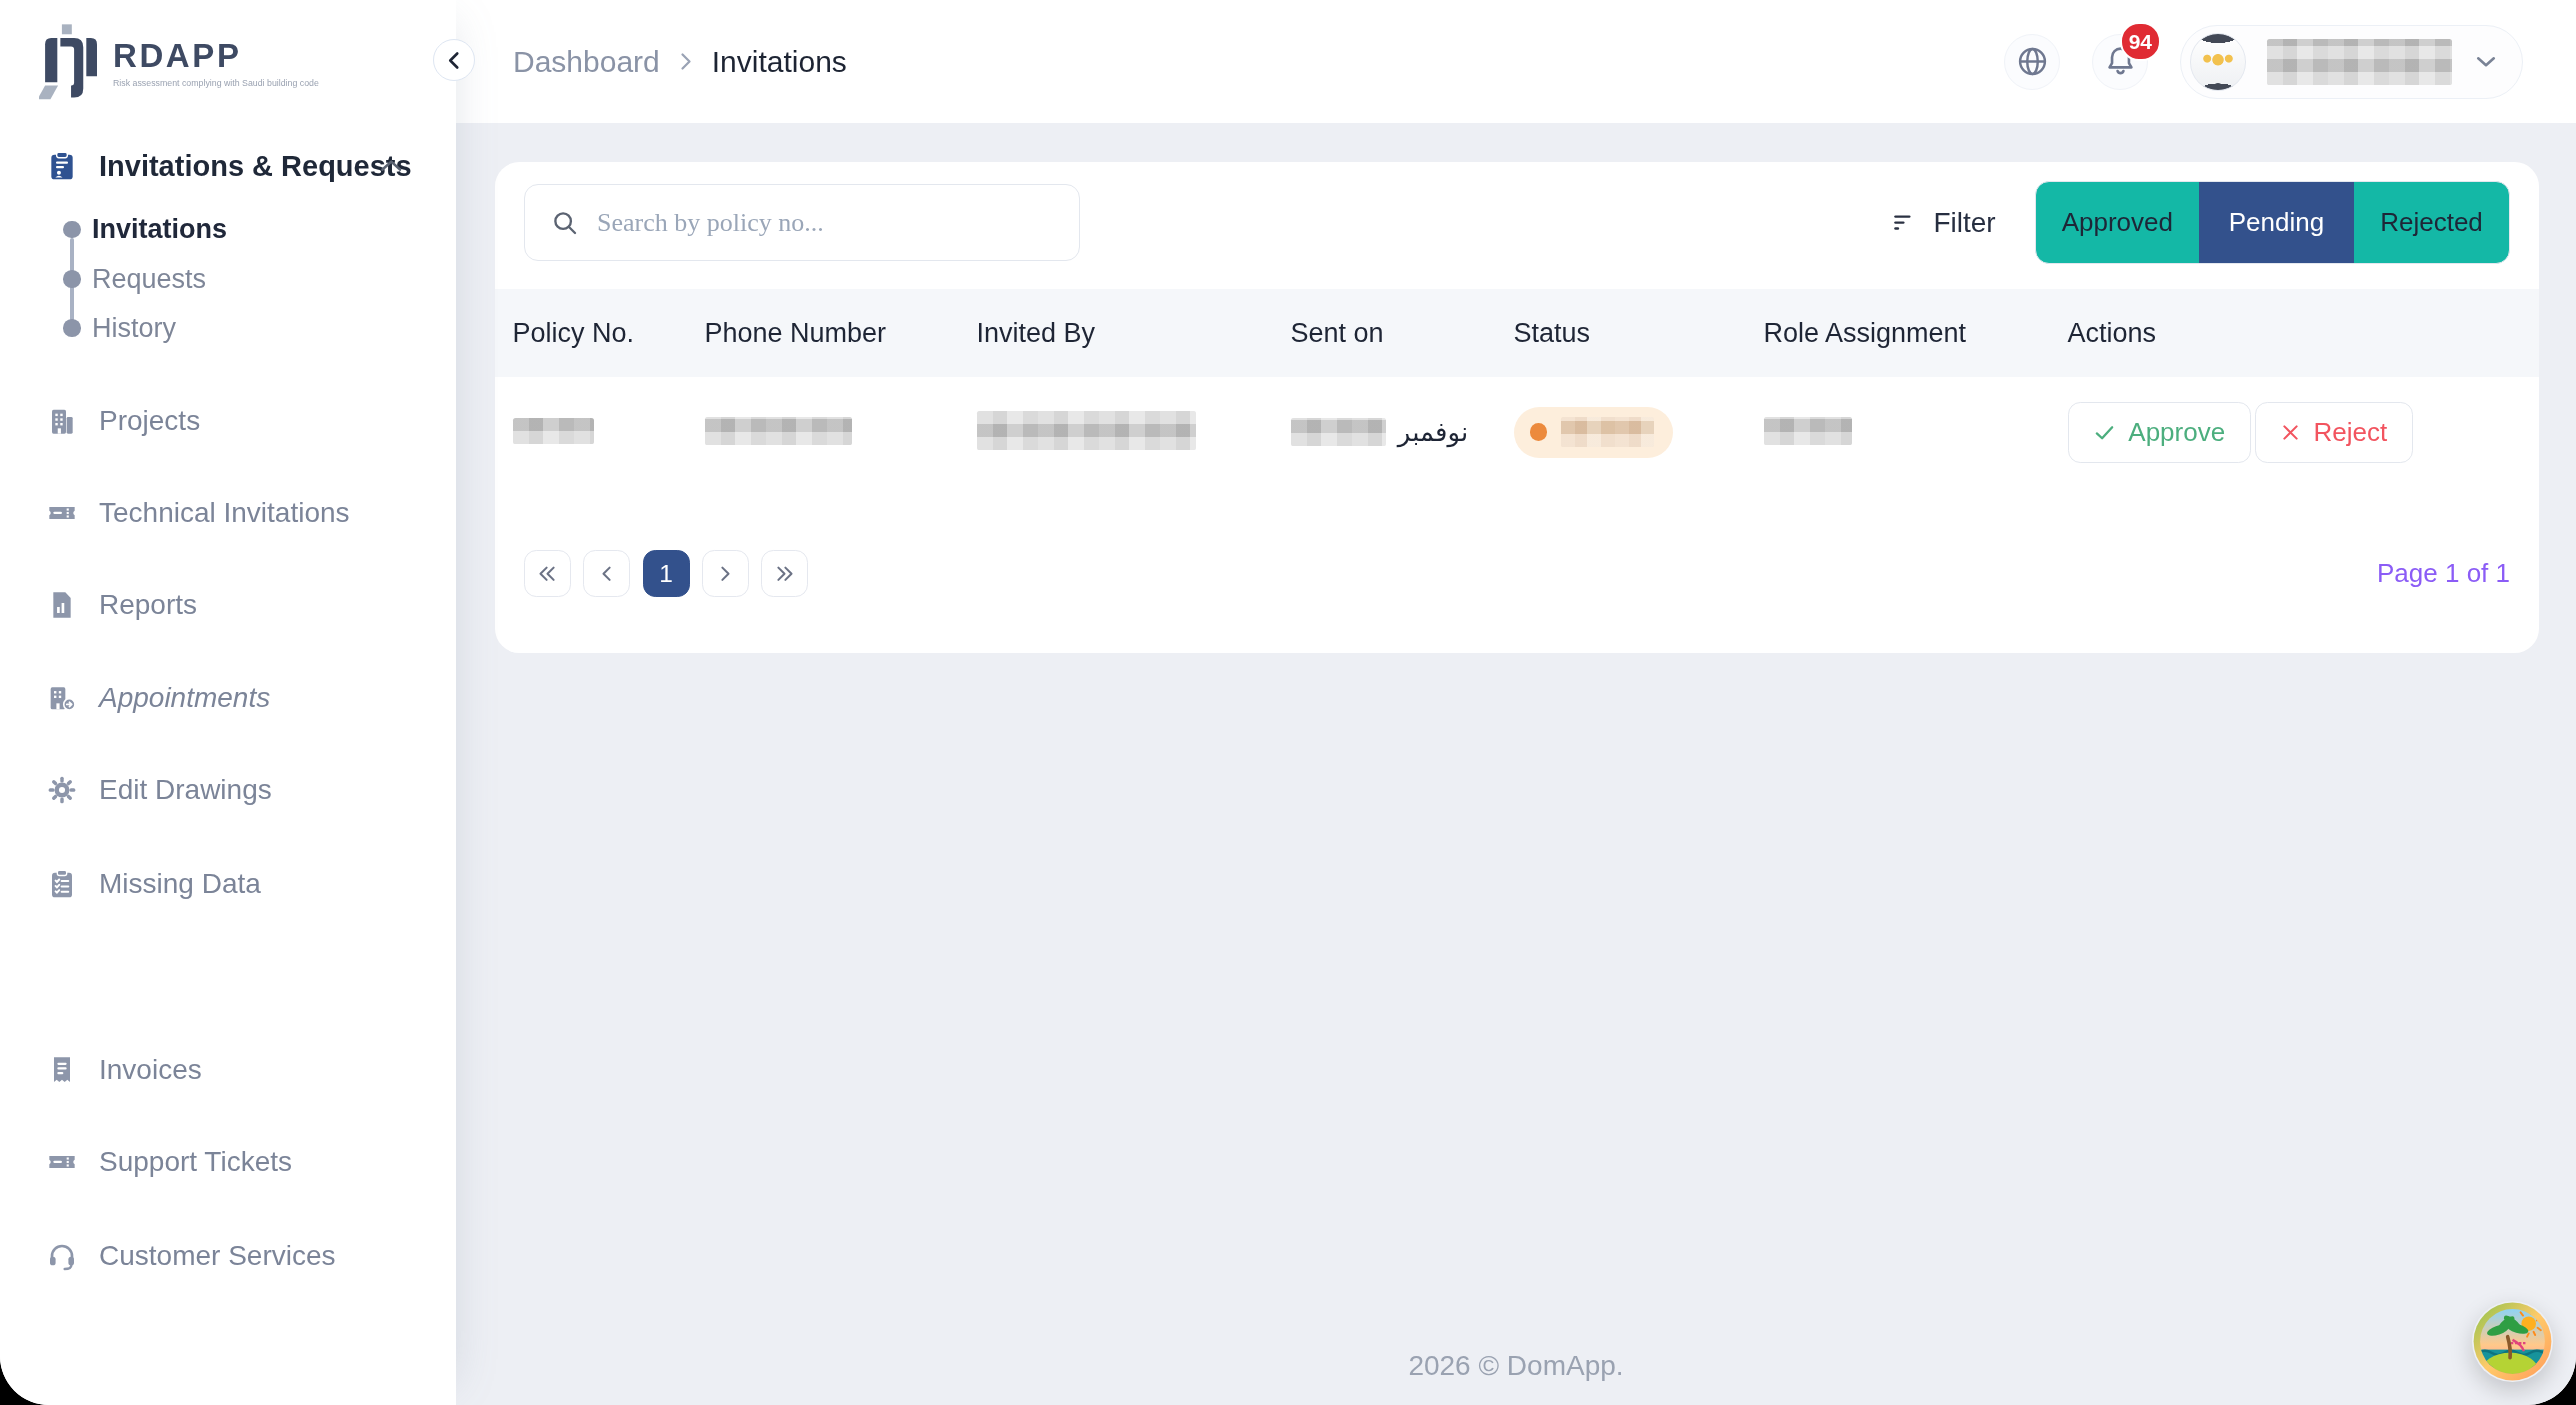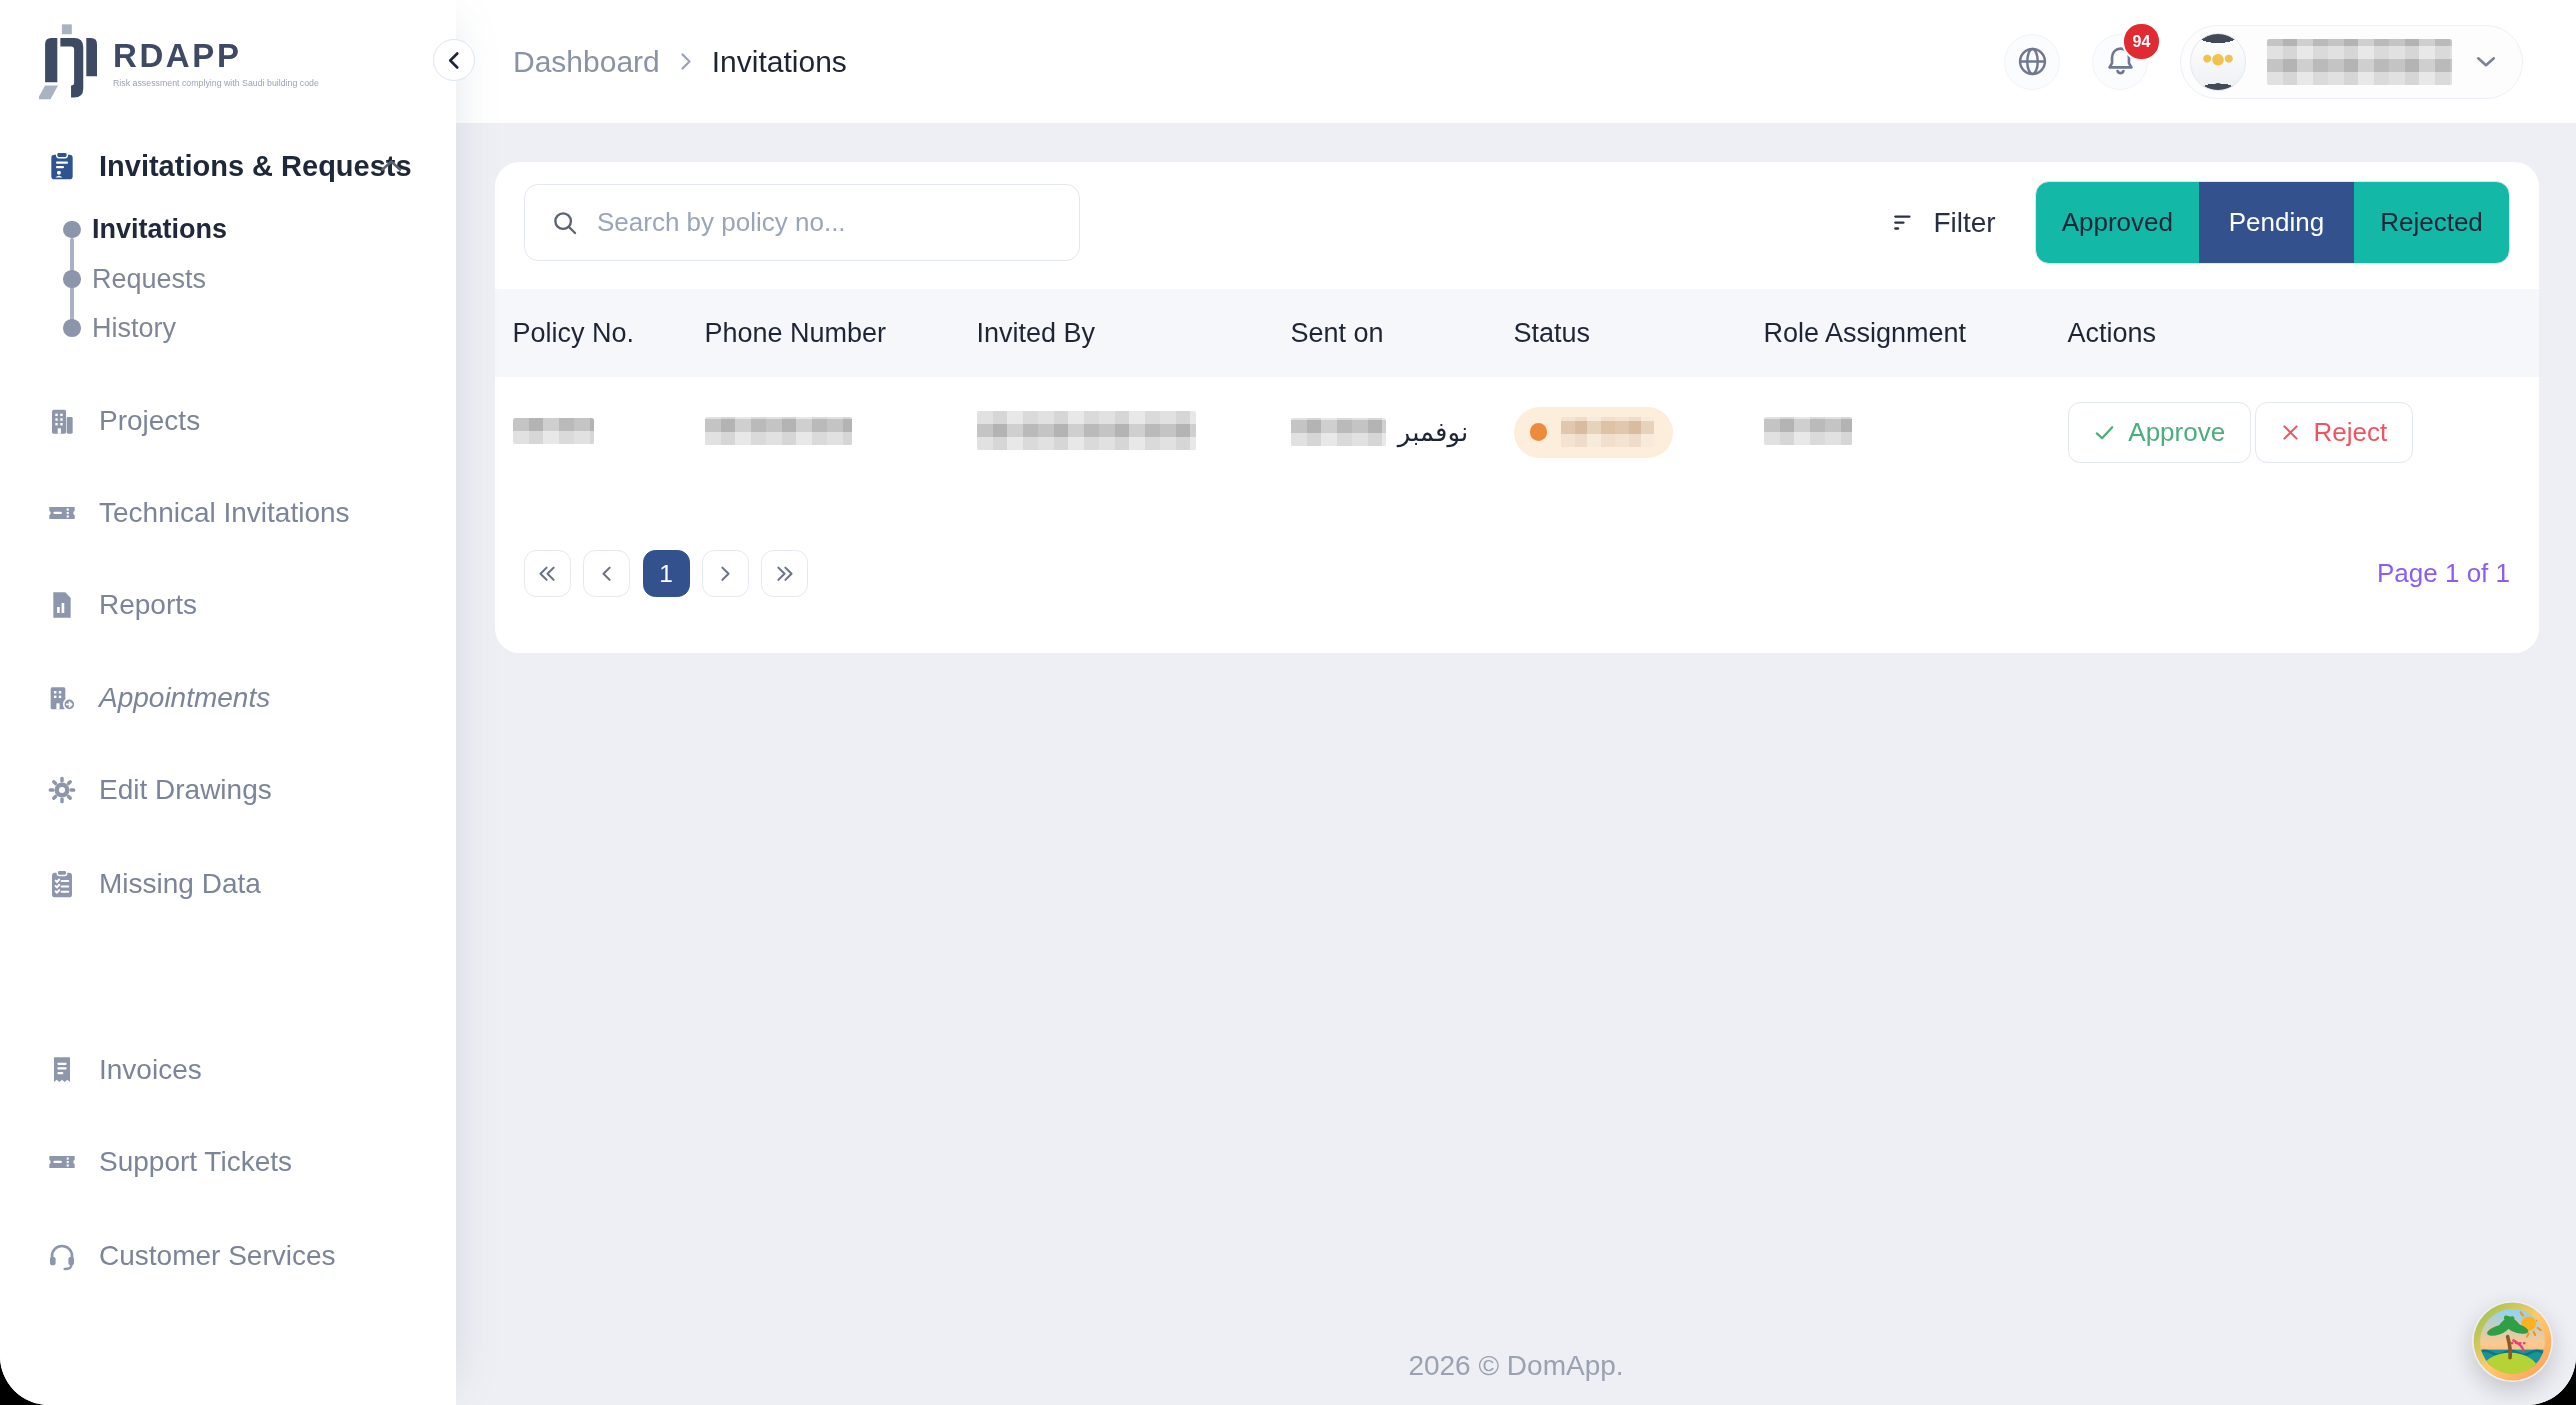--- a/index.html
+++ b/index.html
@@ -42,21 +42,21 @@
             display:flex; align-items:center; }
   .breadcrumb { display:flex; align-items:center; gap:19px; margin-left:57px; font-size:30px; }
   .crumb-parent { color:#8A93A6; cursor:pointer; }
   .crumb-sep { color:#9AA3B5; }
   .crumb-current { color:#1D2433; font-weight:500; }
 
   .top-right { margin-left:auto; margin-right:53px; display:flex; align-items:center; gap:32px; }
   .round-icon-btn { width:56px; height:56px; border-radius:50%; background:#FBFCFE; border:0.9px solid #F0F3F8;
                     display:flex; align-items:center; justify-content:center; cursor:pointer; position:relative; }
   .badge { position:absolute; top:-12.3px; right:-14px; min-width:39px; height:39px; border-radius:19px;
-           background:#E02B33; color:#fff; font-size:16px; font-weight:bold; display:flex; align-items:center;
+           background:#E02B33; color:#fff; font-size:21px; font-weight:bold; display:flex; align-items:center;
            justify-content:center; padding:0 7px; border:2.6px solid #fff; }
   .user-pill { width:343px; height:74px; border-radius:37px; background:#FDFDFE; border:1.8px solid #ECF0F6;
                display:flex; align-items:center; padding:0 23px 0 8.8px; gap:21px; cursor:pointer; }
   .avatar { width:58px; height:58px; border-radius:50%; border:0.9px solid #E4E8EF;
             background:
               radial-gradient(circle at 30% 44%, #F2C14E 0 3.5px, transparent 4.4px),
               radial-gradient(circle at 50% 46%, #F2C14E 0 5.3px, transparent 6.1px),
               radial-gradient(circle at 70% 44%, #F2C14E 0 3.5px, transparent 4.4px),
               radial-gradient(ellipse 58% 20% at 50% 4%, #434956 60%, transparent 61%),
               radial-gradient(ellipse 52% 16% at 50% 98%, #434956 60%, transparent 61%),
@@ -65,21 +65,21 @@
 
   
   .content { position:absolute; left:456px; top:123px; right:0; bottom:0; background:#EDEFF4; }
   .card { position:absolute; left:39px; top:39px; width:2044px; height:491px; background:#fff; border-radius:24.5px; }
 
   .toolbar-row { position:absolute; left:0; top:19px; width:100%; padding:0 29px; display:flex;
                  align-items:center; justify-content:space-between; }
   .search-box { width:556px; height:77px; border:1.8px solid #E3E7EE; border-radius:14px; background:#fff;
                 display:flex; align-items:center; gap:17.5px; padding:0 24.5px; }
   .search-box input { border:none; outline:none; flex:1; font-size:26px; color:#39415A;
-                      font-family:Liberation Sans, sans-serif; background:transparent; }
+                      font-family:Liberation Serif, serif; background:transparent; }
   .search-box input::placeholder { color:#9AA6B8; }
 
   .filter-tabs { display:flex; align-items:center; gap:39px; }
   .filter-btn { display:flex; align-items:center; gap:16px; font-size:28px; color:#262E40; font-weight:500; cursor:pointer; }
   .tabs { display:flex; border:1.8px solid #E3E7EE; border-radius:14px; overflow:hidden; background:#14b8a6; height:83px; }
   .tab { min-width:155px; padding:0 26px; display:flex; align-items:center; justify-content:center;
          font-size:26px; color:#1E2637; cursor:pointer; }
   .tab.active { background:#33518C; color:#fff; }
 
   .grid-row { display:grid; grid-template-columns:192px 272px 314px 223px 250px 304px 1fr;

